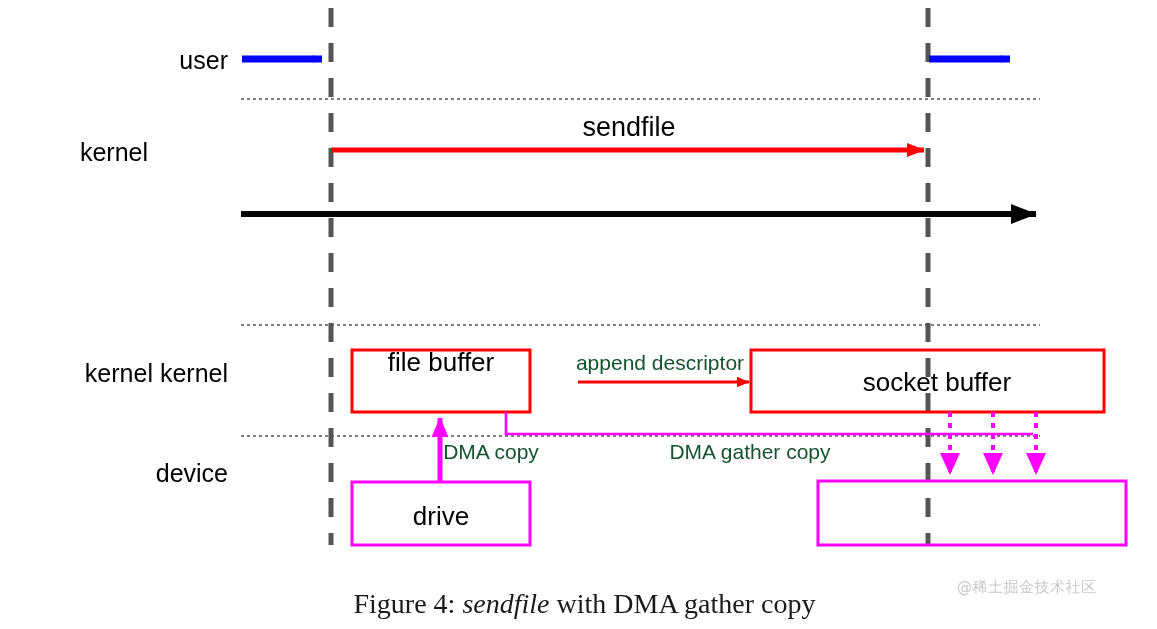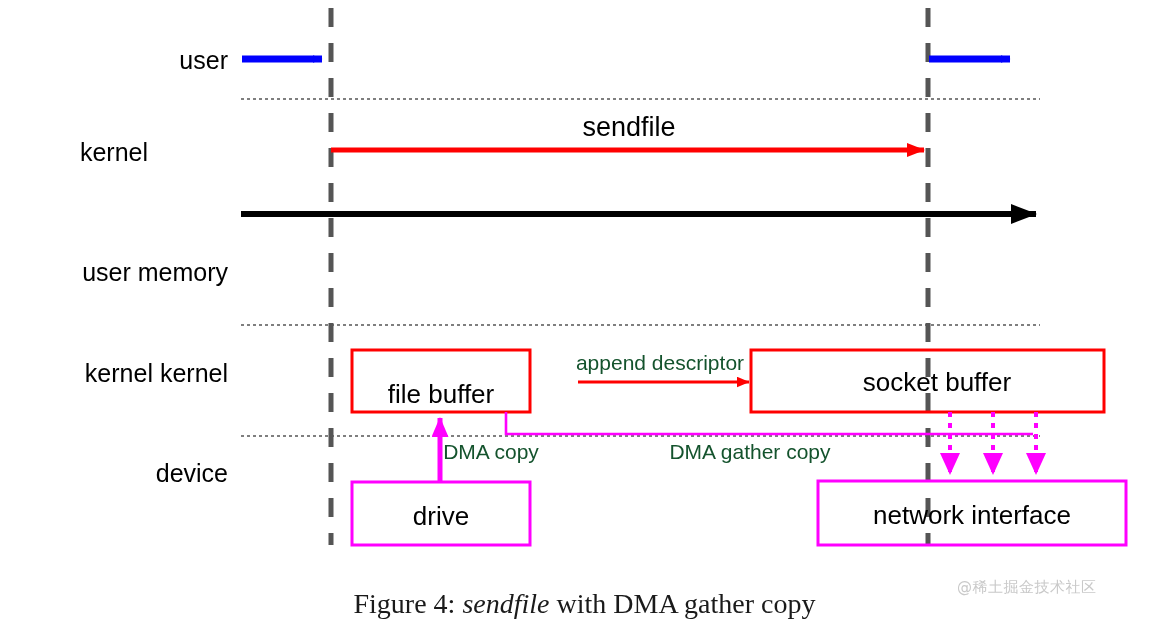--- a/index.html
+++ b/index.html
@@ -136,28 +136,26 @@
 
     <polyline points="506,412 506,434 1033,434" fill="none" stroke="#ff00ff" stroke-width="2.6"></polyline>
 
     <line x1="950" y1="412" x2="950" y2="474" stroke="#ff00ff" stroke-width="4" stroke-dasharray="5,6" marker-end="url(#arrowMagentaDot)"></line>
     <line x1="993" y1="412" x2="993" y2="474" stroke="#ff00ff" stroke-width="4" stroke-dasharray="5,6" marker-end="url(#arrowMagentaDot)"></line>
     <line x1="1036" y1="412" x2="1036" y2="474" stroke="#ff00ff" stroke-width="4" stroke-dasharray="5,6" marker-end="url(#arrowMagentaDot)"></line>
   </svg>
 
   <div class="lane-label" style="left:0; width:228px; top:60px;">user</div>
   <div class="lane-label" style="left:0; width:228px; top:152px;text-align:center;">kernel</div>
-  <div class="lane-label" style="left:0; width:228px; top:272px;">user memory</div>
   <div class="lane-label" style="left:0; width:228px; top:373px;">kernel kernel</div>
   <div class="lane-label" style="left:0; width:228px; top:473px;">device</div>
 
-  <div class="box-label" style="left:441px; top:394px;">file buffer</div>
+  <div class="box-label" style="left:441px; top:362px;">file buffer</div>
   <div class="box-label" style="left:937px; top:382px;">socket buffer</div>
   <div class="box-label" style="left:441px; top:516px;">drive</div>
-  <div class="box-label" style="left:972px; top:515px;">network interface</div>
 
   <div class="big-edge-label" style="left:629px; top:127px;">sendfile</div>
   <div class="edge-label" style="left:660px; top:363px;">append descriptor</div>
   <div class="edge-label" style="left:491px; top:452px;text-align:center;">DMA copy</div>
   <div class="edge-label" style="left:750px; top:452px;">DMA gather copy</div>
 
   <div class="caption"><span>Figure 4: </span><span class="it">sendfile</span><span> with DMA gather copy</span></div>
 
   <div class="watermark">@稀土掘金技术社区</div>
 

